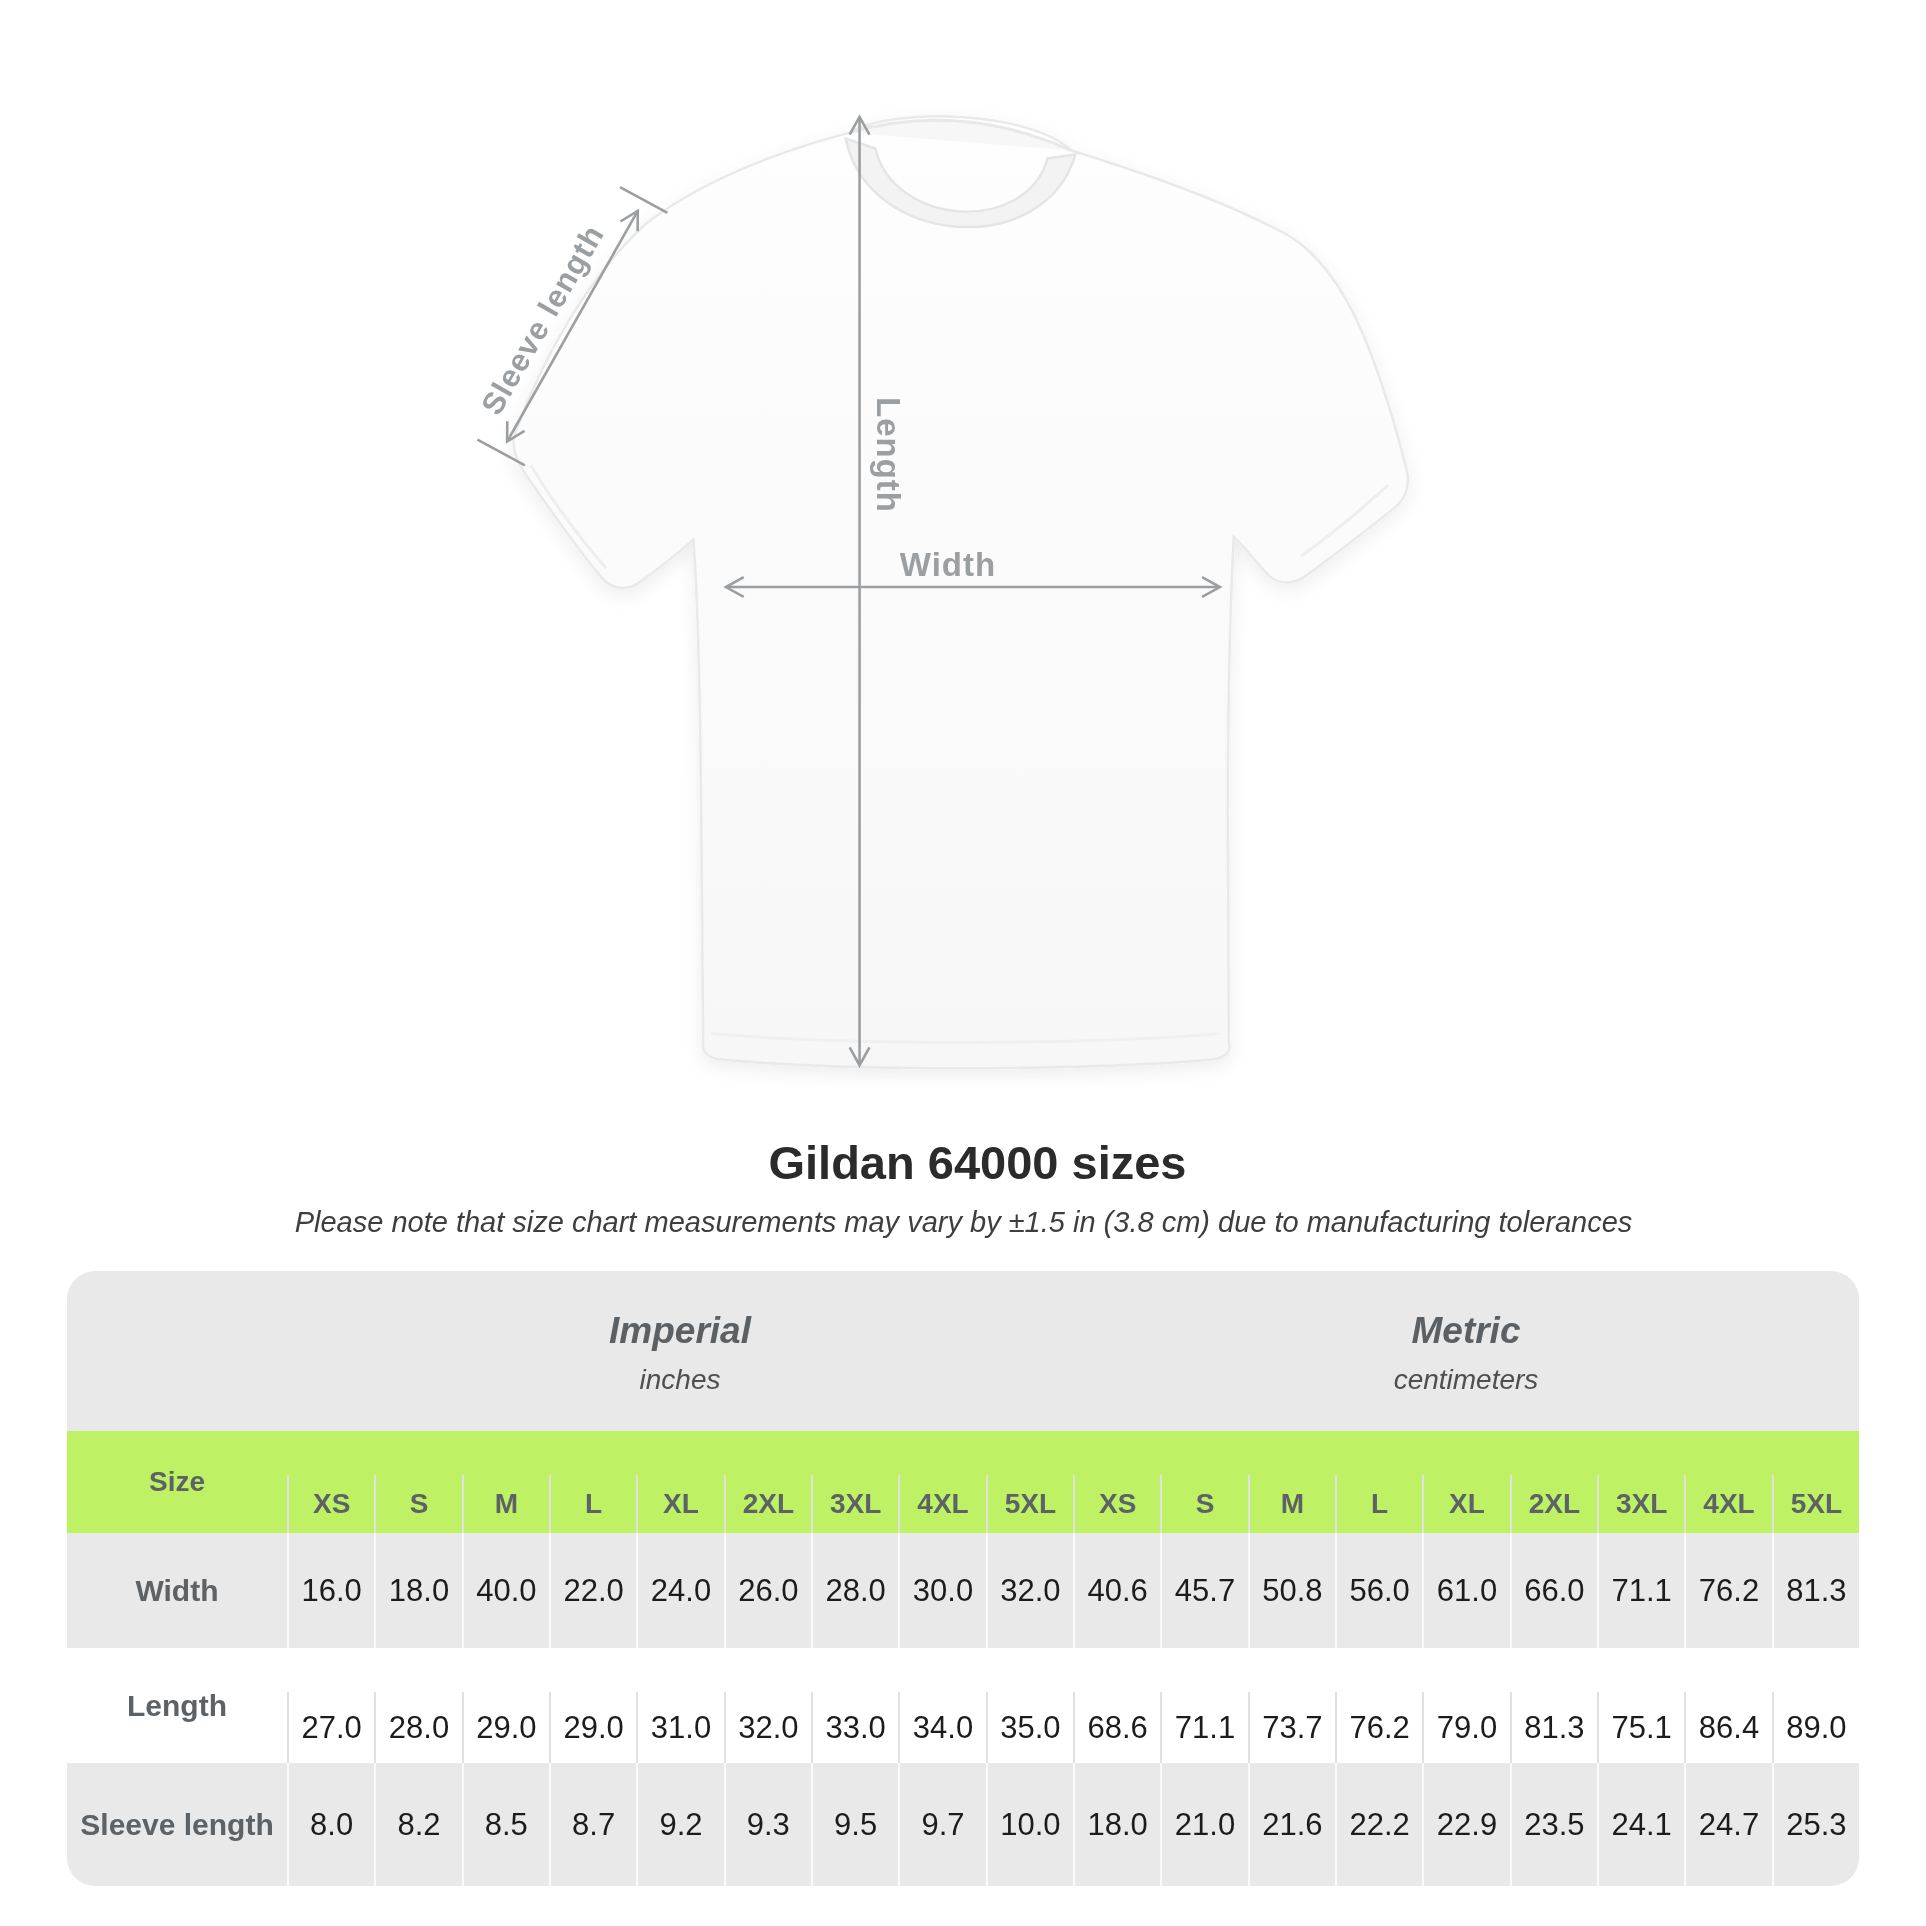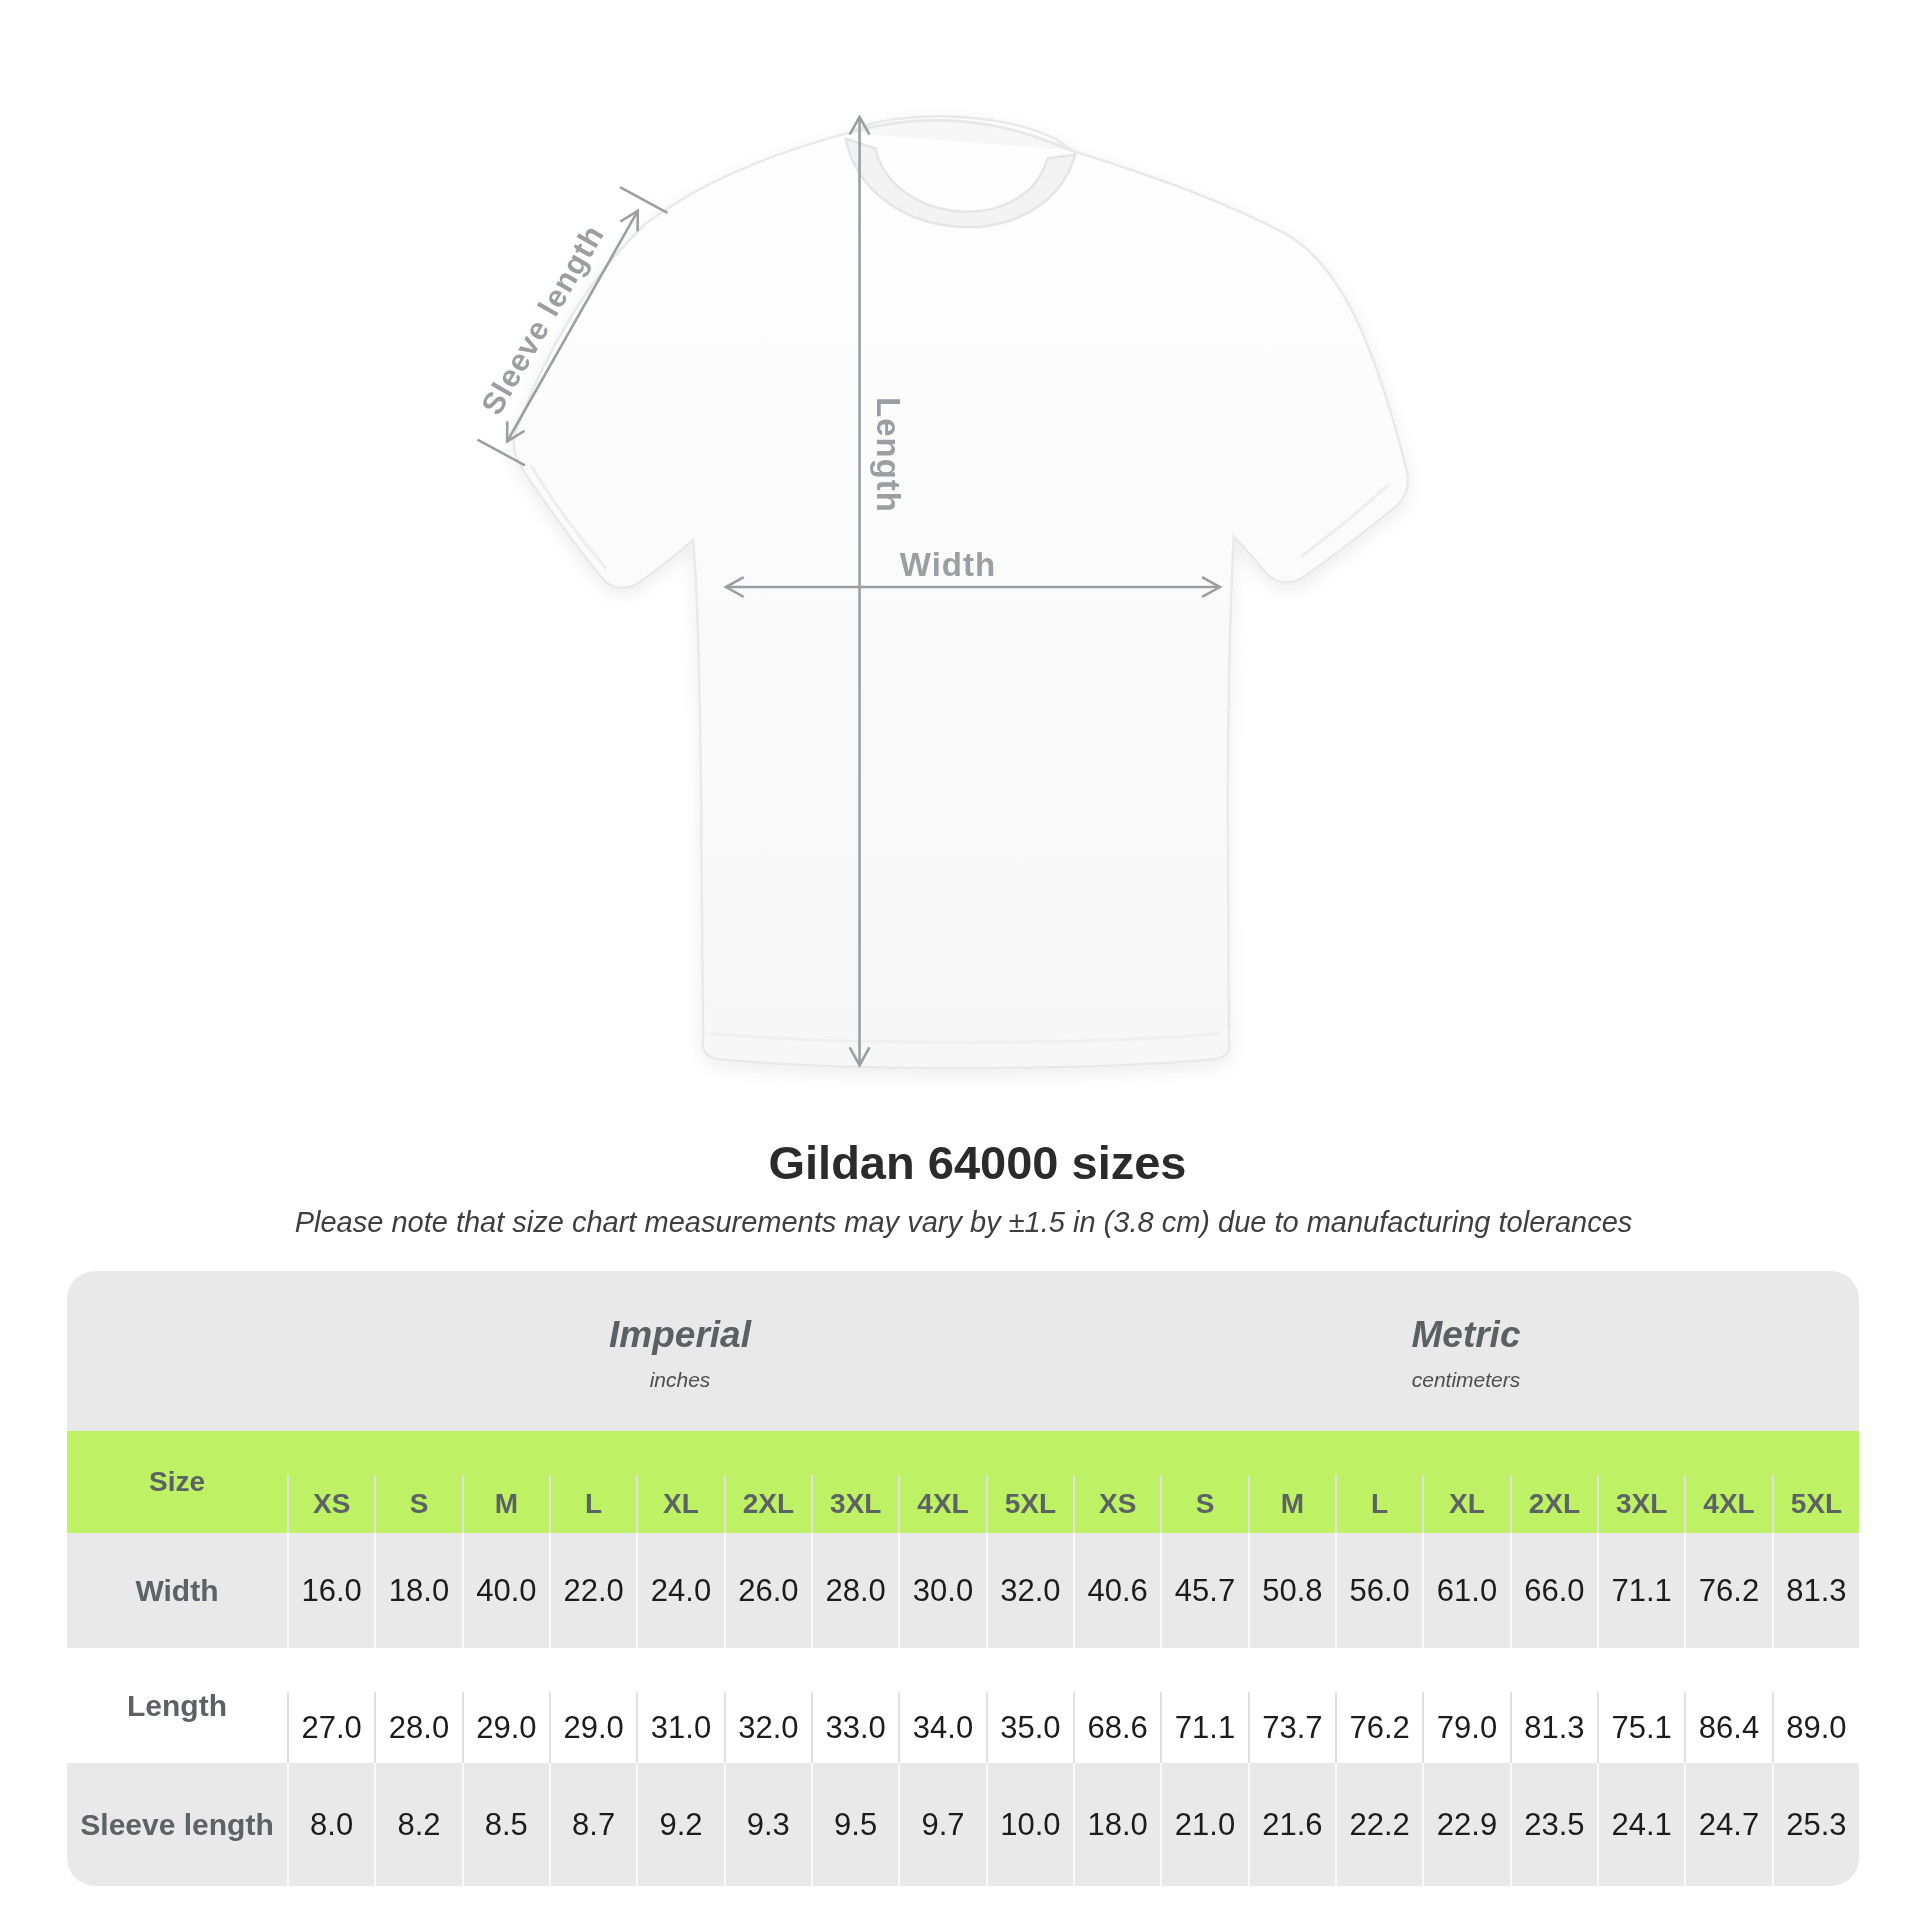--- a/index.html
+++ b/index.html
@@ -39,21 +39,21 @@
   .trow-sizes  .c + .c,
   .trow-data-b .c + .c { border-left:2px solid #e1e1e1;margin-top:44px; }
   .trow-data-a .c + .c,
   .trow-data-c .c + .c { border-left:2px solid #fafafa; }
 
   .unit-cell { display:flex; flex-direction:column; align-items:center;
                justify-content:center; padding-top:4px; }
   .unit-imperial { grid-column:2 / span 9; }
   .unit-metric   { grid-column:11 / span 9; }
   .unit-name { font-size:37px; font-weight:bold; font-style:italic; color:#5a6063; }
-  .unit-sub  { font-size:21px; font-style:italic; color:#4f4f4f; margin-top:12px; }
+  .unit-sub  { font-size:28px; font-style:italic; color:#4f4f4f; margin-top:12px; }
 
   .size-head { font-size:28px; font-weight:bold; color:#5c6266; }
   .row-label { font-size:30px; font-weight:bold; color:#5c6266; }
   .val       { font-size:31px; color:#1c1c1c; }
 </style>
 </head>
 <body>
 
 <div id="figure">
   <svg width="1927" height="1089" viewBox="0 0 1946 1100">

